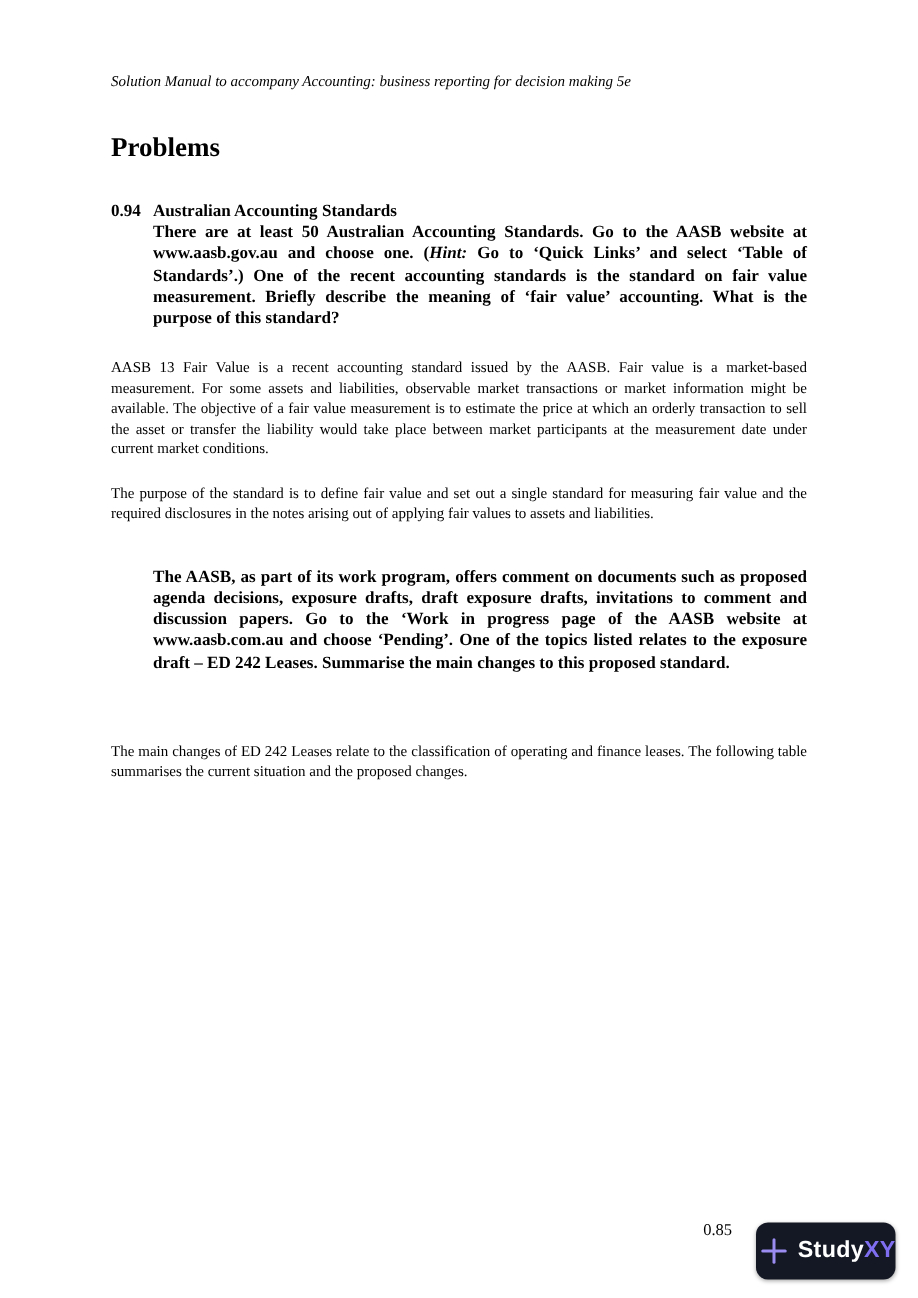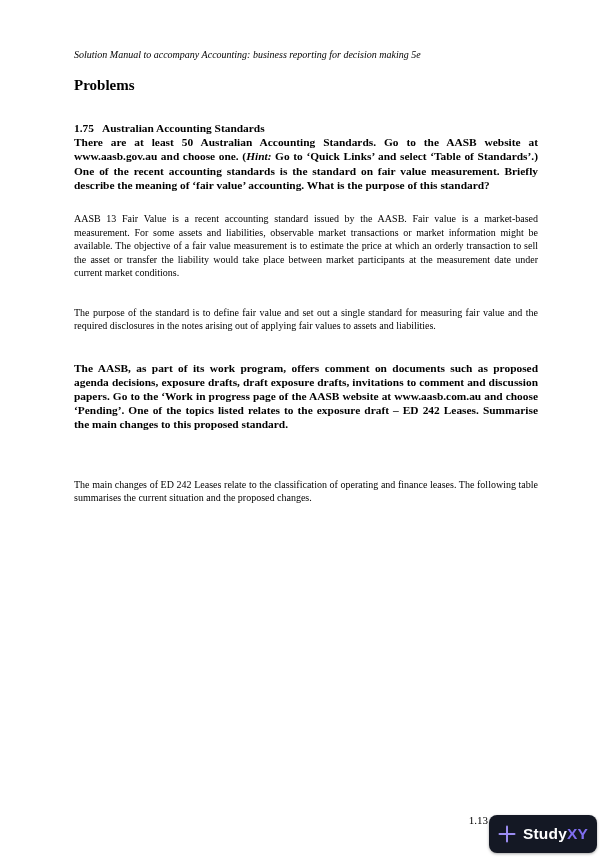--- a/index.html
+++ b/index.html
@@ -17,66 +17,67 @@
     top: 0;
     width: 464px;
   }
   .running-header {
     margin-top: 49px;
     font-size: 10px;
     font-style: italic;
     line-height: 12px;
   }
   .page-title {
-    margin-top: 17px;
-    font-size: 15px;
+    margin-top: 30px;
+    font-size: 18px;
     font-weight: bold;
     line-height: 15px;
   }
   .problem-first { margin-top: 28px; }
   .problem-second { margin-top: 28px; }
   .problem-heading {
     font-size: 11.4px;
     font-weight: bold;
     line-height: 14.2px;
   }
   .problem-heading .problem-number { margin-right: 8px; }
   .q-text {
     font-size: 11.4px;
     font-weight: bold;
     line-height: 14.2px;
     text-align: justify;
+    margin-left: 28px;
   }
   .q-text .hint { font-style: italic; }
   .a-text {
     font-size: 10px;
     line-height: 13.5px;
     text-align: justify;
   }
   .a-gap-first { margin-top: 20px; }
-  .a-gap-next { margin-top: 26px; }
+  .a-gap-next { margin-top: 16px; }
   .a-gap-wide { margin-top: 46px; }
   .footer-pagenum {
     position: absolute;
     top: 814px;
     right: 124px;
     font-size: 11px;
     line-height: 13px;
   }
   .brand-badge {
     position: absolute;
     top: 815px;
     right: 15px;
-    width: 108px;
+    width: 93px;
     height: 38px;
     background: #141824;
     border-radius: 8px;
     display: flex;
     align-items: center;
-    justify-content: center;
+    justify-content: flex-end;
     gap: 7px;
     box-shadow: 0 1px 3px rgba(0,0,0,0.35);
     font-family: "Liberation Sans", sans-serif;
     cursor: pointer;
   }
   .brand-plus { display: block; }
   .brand-wordmark {
     font-size: 15.5px;
     font-weight: bold;
     letter-spacing: 0.2px;
@@ -89,35 +90,35 @@
 <body>
 
 <div class="page">
 
   <div class="running-header">Solution Manual to accompany Accounting: business reporting for decision making 5e</div>
 
   <div class="page-title">Problems</div>
 
   <section class="problem-first">
     <div class="problem-heading">
-      <span class="problem-number">1.75</span><span>Australian Accounting Standards</span>
+      <span class="problem-number">0.94</span><span>Australian Accounting Standards</span>
     </div>
     <p class="q-text"><span>There are at least 50 Australian Accounting Standards. Go to the AASB website at www.aasb.gov.au and choose one. (</span><span class="hint">Hint:</span><span> Go to ‘Quick Links’ and select ‘Table of Standards’.) One of the recent accounting standards is the standard on fair value measurement. Briefly describe the meaning of ‘fair value’ accounting. What is the purpose of this standard?</span></p>
     <p class="a-text a-gap-first">AASB 13 Fair Value is a recent accounting standard issued by the AASB. Fair value is a market-based measurement. For some assets and liabilities, observable market transactions or market information might be available. The objective of a fair value measurement is to estimate the price at which an orderly transaction to sell the asset or transfer the liability would take place between market participants at the measurement date under current market conditions.</p>
     <p class="a-text a-gap-next">The purpose of the standard is to define fair value and set out a single standard for measuring fair value and the required disclosures in the notes arising out of applying fair values to assets and liabilities.</p>
   </section>
 
   <section class="problem-second">
     <p class="q-text">The AASB, as part of its work program, offers comment on documents such as proposed agenda decisions, exposure drafts, draft exposure drafts, invitations to comment and discussion papers. Go to the ‘Work in progress page of the AASB website at www.aasb.com.au and choose ‘Pending’. One of the topics listed relates to the exposure draft – ED 242 Leases. Summarise the main changes to this proposed standard.</p>
     <p class="a-text a-gap-wide">The main changes of ED 242 Leases relate to the classification of operating and finance leases. The following table summarises the current situation and the proposed changes.</p>
   </section>
 
 </div>
 
-<div class="footer-pagenum">1.13</div>
+<div class="footer-pagenum">0.85</div>
 
 <div class="brand-badge">
   <svg class="brand-plus" width="18" height="18" viewBox="0 0 18 18">
     <line x1="9" y1="1.5" x2="9" y2="16.5" stroke="#9b8cf2" stroke-width="2" stroke-linecap="round"></line>
     <line x1="1.5" y1="9" x2="16.5" y2="9" stroke="#9b8cf2" stroke-width="2" stroke-linecap="round"></line>
   </svg>
   <span class="brand-wordmark"><span class="brand-study">Study</span><span class="brand-xy">XY</span></span>
 </div>
 
 </body></html>

